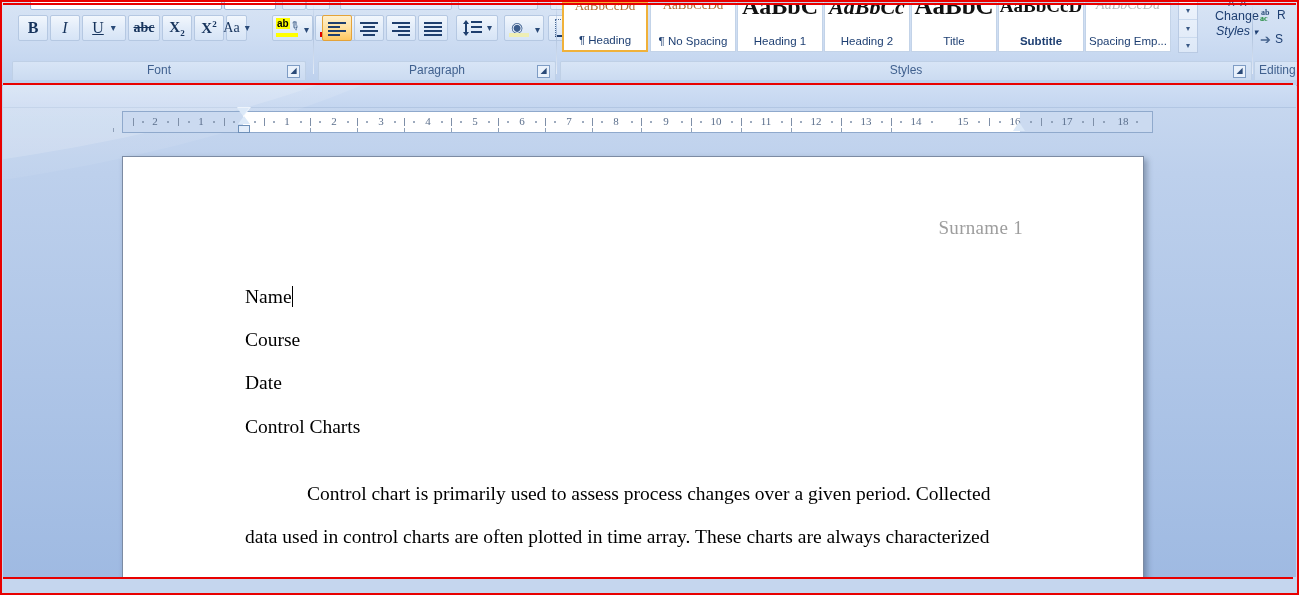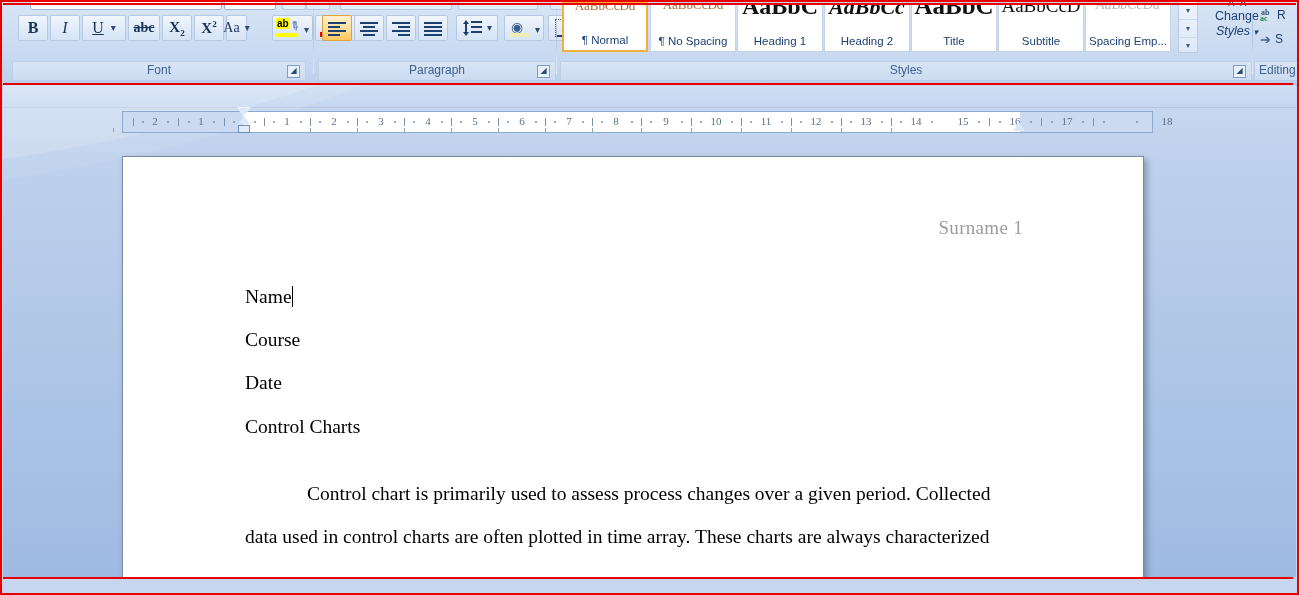--- a/index.html
+++ b/index.html
@@ -342,39 +342,39 @@
         <span style="position:absolute;right:5px;top:3px;width:11px;height:11px;border:1px solid #7e9cc4;background:#e9f1fb;font-size:8px;color:#2a4a78;text-align:center;line-height:10px;">◢</span>
       </div>
     </div>
 
     <div class="gsep" style="left:556px;"></div>
 
     <div class="rgroup" style="left:560px; width:680px;">
 
       <div class="stylebox sel" style="left:2px;">
         <span class="prev" style="font-size:13px;color:#b06a2f;">AaBbCcDd</span>
-        <span class="nm">¶ Normal</span>
+        <span class="nm">¶ Heading</span>
       </div>
       <div class="stylebox" style="left:90px;">
         <span class="prev" style="font-size:13px;color:#b06a2f;">AaBbCcDd</span>
         <span class="nm">¶ No Spacing</span>
       </div>
       <div class="stylebox" style="left:177px;">
         <span class="prev" style="font-size:24px;font-weight:bold;top:-10px;color:#111;">AaBbC</span>
         <span class="nm">Heading 1</span>
       </div>
       <div class="stylebox" style="left:264px;">
         <span class="prev" style="font-size:22px;font-weight:bold;font-style:italic;top:-9px;color:#111;">AaBbCc</span>
         <span class="nm">Heading 2</span>
       </div>
       <div class="stylebox" style="left:351px;">
         <span class="prev" style="font-size:25px;font-weight:bold;top:-11px;color:#111;">AaBbC</span>
         <span class="nm">Title</span>
       </div>
-      <div class="stylebox" style="left:438px;">
+      <div class="stylebox" style="left:438px;font-weight:bold;">
         <span class="prev" style="font-size:19px;top:-8px;color:#111;">AaBbCcD</span>
         <span class="nm">Subtitle</span>
       </div>
       <div class="stylebox" style="left:525px;">
         <span class="prev" style="font-size:14px;font-style:italic;color:#b9b9b9;top:-6px;">AaBbCcDd</span>
         <span class="nm">Spacing Emp...</span>
       </div>
 
       <div style="position:absolute;left:618px;top:-1px;width:20px;height:52px;border:1px solid #b9cae3;background:linear-gradient(to bottom,#eef4fc,#dde8f7);box-sizing:border-box;">
         <div style="position:absolute;left:0;top:0;width:18px;height:17px;display:flex;align-items:center;justify-content:center;border-bottom:1px solid #cadaee;">
@@ -504,21 +504,21 @@
           <span class="pipe" style="left:866px;"></span>
           <span class="dot" style="left:876px;"></span>
         <span class="tk" style="left:892px;">16</span>
         <span class="dot" style="left:907px;"></span>
           <span class="pipe" style="left:918px;"></span>
           <span class="dot" style="left:928px;"></span>
         <span class="tk" style="left:944px;">17</span>
         <span class="dot" style="left:959px;"></span>
           <span class="pipe" style="left:970px;"></span>
           <span class="dot" style="left:980px;"></span>
-        <span class="tk" style="left:1044px;">18</span>
+        <span class="tk" style="left:1000px;">18</span>
         <span class="dot" style="left:1013px;"></span>
 
         <span class="tabstop" style="left:-10px;"></span>
       </div>
 
       <div>
         <span class="tabstop" style="left:187px;"></span>
         <span class="tabstop" style="left:234px;"></span>
         <span class="tabstop" style="left:281px;"></span>
         <span class="tabstop" style="left:328px;"></span>

